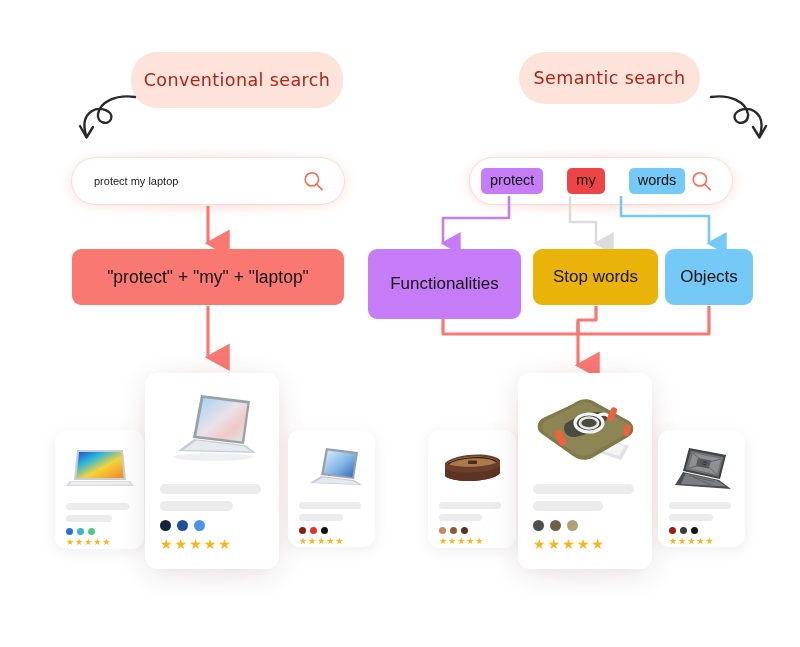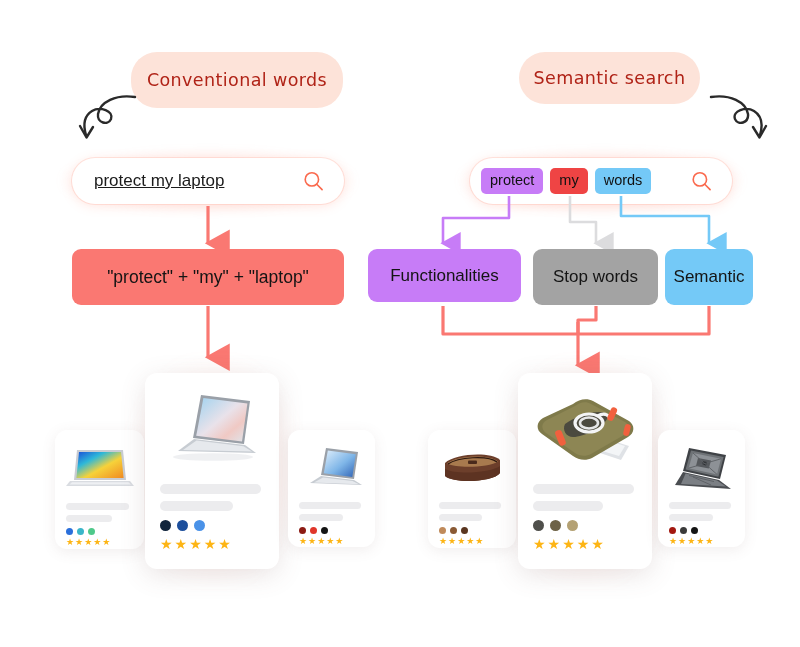--- a/index.html
+++ b/index.html
@@ -40,30 +40,29 @@
     position: absolute;
     background: #ffffff;
     border-radius: 30px;
     box-shadow: 0 2px 12px rgba(255,120,96,.18), 0 0 0 1px rgba(255,190,176,.35);
     display: flex; align-items: center;
   }
   #searchbar-conventional { left:72px; top:158px; width:272px; height:46px; }
   #searchbar-semantic     { left:470px; top:158px; width:262px; height:46px; }
 
   .search-text {
-    font-size: 17px;
+    font-size: 11px;
     color: #1b1b1b;
     margin-left: 22px;
     font-family: "Liberation Sans", sans-serif;
-    text-decoration: underline;
   }
   .search-icon { position:absolute; right:20px; top:50%; transform:translateY(-50%); }
 
   
-  .tokens { display:flex; align-items:center; gap:7px; margin-left:11px; }
+  .tokens { display:flex; align-items:center; gap:24px; margin-left:11px; }
   .token {
     border-radius: 5px;
     font-size: 14.5px;
     color: #111;
     padding: 4px 9px 5px;
     line-height: 1.12;
     white-space: nowrap;
     font-family: "Liberation Sans", sans-serif;
   }
   .token.purple { background:#c77cf7; }
@@ -74,22 +73,22 @@
   .box {
     position: absolute;
     border-radius: 9px;
     display:flex; align-items:center; justify-content:center;
     text-align:center;
     color:#141414;
     font-size:17px;
     font-family: "Liberation Sans", sans-serif;
   }
   #box-query        { left:72px;  top:249px; width:272px; height:56px; background:#fa7872; font-size:17.5px; }
-  #box-functionalities{ left:368px;top:249px; width:153px; height:53px; background:#c77cf7; }
-  #box-stopwords    { left:533px; top:249px; width:125px; height:56px; background:#a3a3a3; }
+  #box-functionalities{ left:368px;top:249px; width:153px; height:70px; background:#c77cf7; }
+  #box-stopwords    { left:533px; top:249px; width:125px; height:56px; background:#eab308; }
   #box-objects      { left:665px; top:249px; width:88px;  height:56px; background:#74c9f7; }
 
   
   svg.conn { position:absolute; left:0; top:0; width:800px; height:647px; pointer-events:none; }
 
   
   .card {
     position:absolute;
     background:#ffffff;
     border-radius:12px;
@@ -108,21 +107,21 @@
   .dot { border-radius:50%; }
   .stars { position:absolute; display:flex; gap:1px; color:#fdb515; }
   .stars span { display:block; }
 </style>
 </head>
 <body>
 
 <div id="stage">
 
   <div class="title-pill" id="title-conventional">
-    <span>Conventional words</span>
+    <span>Conventional search</span>
   </div>
 
   <div class="title-pill" id="title-semantic">
     <span>Semantic search</span>
   </div>
 
   <svg class="curl" style="left:72px; top:92px;" width="80" height="56" viewBox="0 0 80 56">
     <path d="M63 5 C 44 2, 28 10, 26 22 C 25 31, 36 34, 39 27 C 42 19, 28 14, 20 19 C 12 24, 11 33, 14 43" fill="none" stroke="#2a2a2a" stroke-width="2.4" stroke-linecap="round"></path>
     <path d="M8 34 L14.5 45.5 L21 35" fill="none" stroke="#2a2a2a" stroke-width="2.4" stroke-linecap="round" stroke-linejoin="round"></path>
   </svg>
@@ -191,21 +190,21 @@
     <span>"protect" + "my" + "laptop"</span>
   </div>
 
   <div class="box" id="box-functionalities">
     <span>Functionalities</span>
   </div>
   <div class="box" id="box-stopwords">
     <span>Stop words</span>
   </div>
   <div class="box" id="box-objects">
-    <span>Semantic</span>
+    <span>Objects</span>
   </div>
 
   <div class="card-glow" style="left:128px; top:358px; width:172px; height:226px;"></div>
 
   <div class="card small" style="left:55px; top:430px; width:89px; height:119px;">
     <div class="thumb" style="top:12px; height:52px;">
       <svg width="72" height="50" viewBox="0 0 72 50">
         <defs>
           <linearGradient id="scr1" x1="0" y1="0" x2="1" y2="1">
             <stop offset="0%" stop-color="#1b4fd8"></stop>

